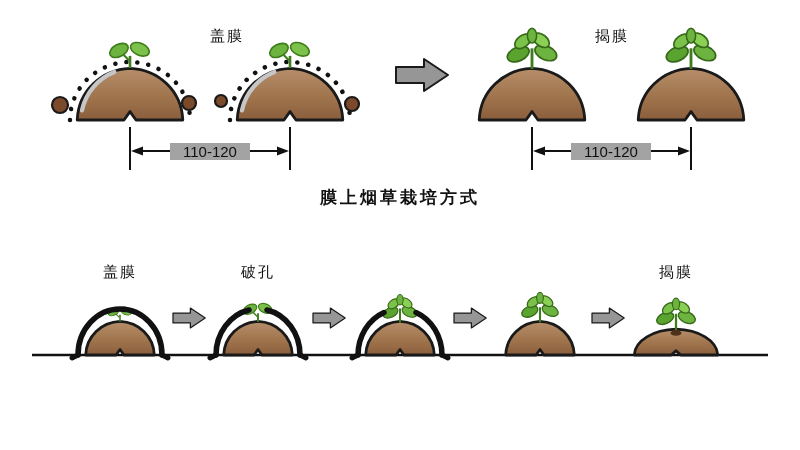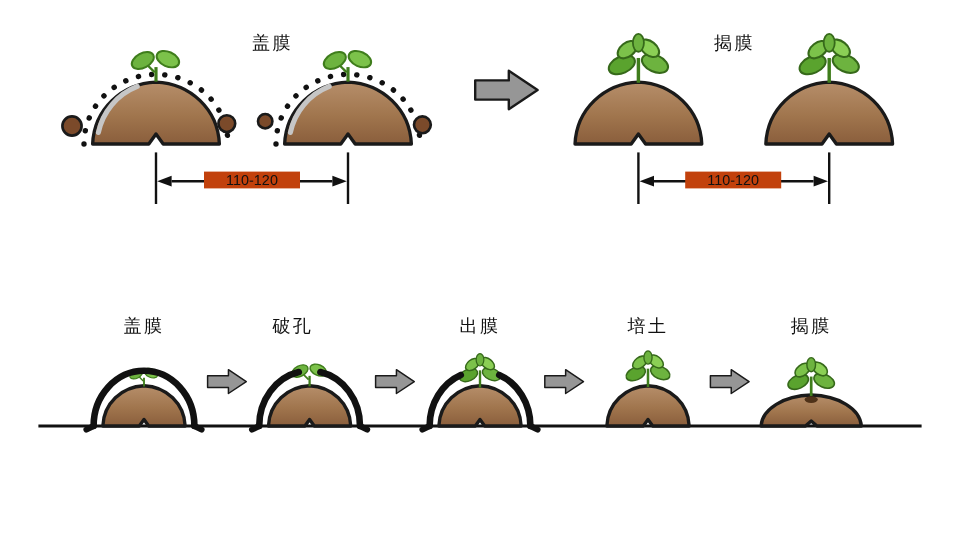--- a/index.html
+++ b/index.html
@@ -1,22 +1,22 @@
 <!DOCTYPE html>
 <html><head>
 <meta charset="utf-8">
 <style>
   html,body{margin:0;padding:0;background:#ffffff;}
   #canvas{position:relative;width:800px;height:450px;background:#ffffff;overflow:hidden;
           font-family:"Liberation Sans","DejaVu Sans",sans-serif;color:#111;}
   #art{position:absolute;left:0;top:0;}
   .label{position:absolute;width:80px;text-align:center;font-size:15px;font-weight:normal;
          letter-spacing:2px;color:#111;}
-  .dim-label{position:absolute;width:80px;text-align:center;font-size:12px;font-weight:normal;
-             letter-spacing:0;color:#111;background:#c2410c;}
+  .dim-label{position:absolute;width:80px;text-align:center;font-size:15px;font-weight:normal;
+             letter-spacing:0;color:#111;background:#a3a3a3;}
   .section-title{position:absolute;width:260px;text-align:center;font-size:17px;font-weight:bold;
                  letter-spacing:3px;color:#111;}
 </style>
 </head>
 <body>
 
 <div id="canvas">
 
   <svg id="art" width="800" height="450" viewBox="0 0 800 450">
     <defs>
@@ -144,20 +144,19 @@
       </g>
     </g>
   </svg>
 
   <div class="label" style="left:187px;top:27px;">盖膜</div>
   <div class="label" style="left:572px;top:27px;">揭膜</div>
 
   <div class="dim-label" style="left:170px;top:143px;">110-120</div>
   <div class="dim-label" style="left:571px;top:143px;">110-120</div>
 
+  <div class="section-title" style="left:270px;top:186px;">膜上烟草栽培方式</div>
 
   <div class="label" style="left:80px;top:263px;">盖膜</div>
-  <div class="label" style="left:204px;top:263px;">破孔</div>
-  <div class="label" style="left:360px;top:263px;">出膜</div>
-  <div class="label" style="left:500px;top:263px;">培土</div>
+  <div class="label" style="left:218px;top:263px;">破孔</div>
   <div class="label" style="left:636px;top:263px;">揭膜</div>
 
 </div>
 
 </body></html>

